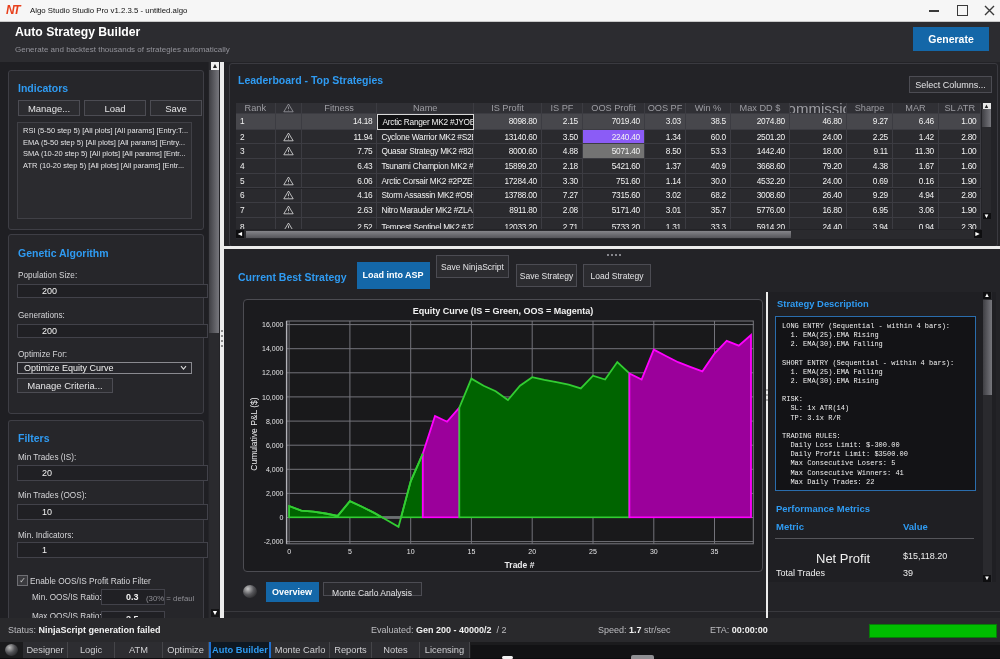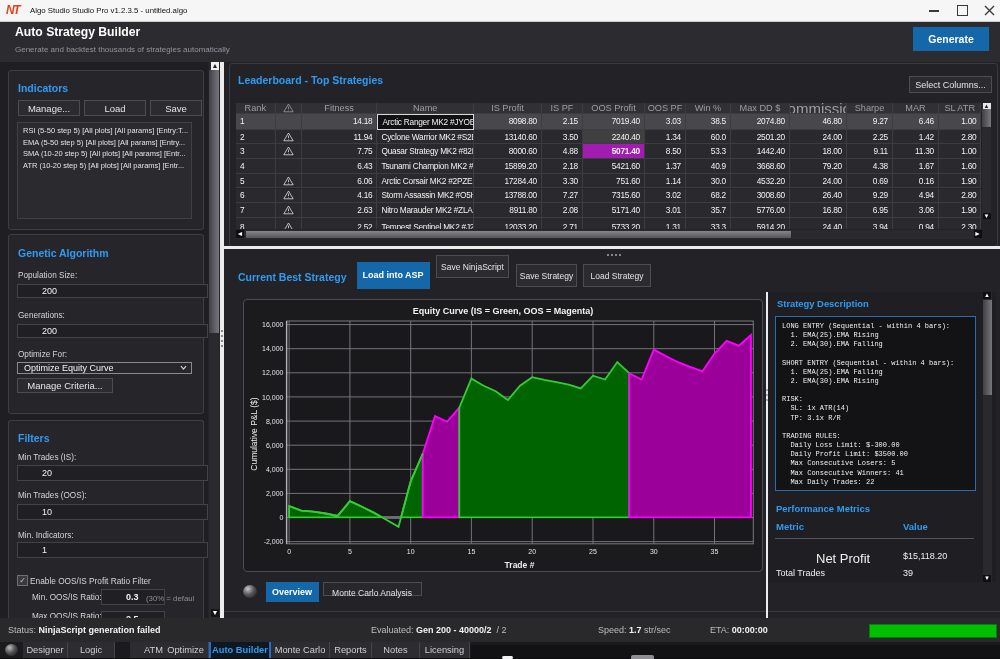--- a/index.html
+++ b/index.html
@@ -163,21 +163,21 @@
         <svg width="11" height="10" viewBox="0 0 11 10">
           <path d="M5.5,1 L10.2,8.8 L0.8,8.8 Z" fill="none" stroke="#e0e0e0" stroke-width="0.8"></path>
           <line x1="5.5" y1="3.6" x2="5.5" y2="6.2" stroke="#e0e0e0" stroke-width="0.8"></line>
           <circle cx="5.5" cy="7.6" r="0.45" fill="#e0e0e0"></circle>
         </svg>
       </div>
       <div class="num" style="width: 75.8px; height: 14.7px; background: rgb(42, 42, 46);">11.94</div>
       <div style="width: 96.5px; height: 14.7px; background: rgb(42, 42, 46);">Cyclone Warrior MK2 #S2E</div>
       <div class="num" style="width: 68px; height: 14.7px; background: rgb(42, 42, 46);">13140.60</div>
       <div class="num" style="width: 41px; height: 14.7px; background: rgb(42, 42, 46);">3.50</div>
-      <div class="num" style="width: 62px; height: 14.7px; background: #404040;">2240.40</div>
+      <div class="num" style="width: 62px; height: 14.7px; background: #8b5cf6;">2240.40</div>
       <div class="num" style="width: 41px; height: 14.7px; background: rgb(42, 42, 46);">1.34</div>
       <div class="num" style="width: 45px; height: 14.7px; background: rgb(42, 42, 46);">60.0</div>
       <div class="num" style="width: 59px; height: 14.7px; background: rgb(42, 42, 46);">2501.20</div>
       <div class="num" style="width: 57px; height: 14.7px; background: rgb(42, 42, 46);">24.00</div>
       <div class="num" style="width: 46px; height: 14.7px; background: rgb(42, 42, 46);">2.25</div>
       <div class="num" style="width: 46px; height: 14.7px; background: rgb(42, 42, 46);">1.42</div>
       <div class="num" style="width: 42.5px; height: 14.7px; background: rgb(42, 42, 46);">2.80</div>
     </div>
     <div class="trow" style="top: 41.4px; height: 14.7px;">
       <div style="width: 39.6px; height: 14.7px; background: rgb(42, 42, 46);">3</div>
@@ -185,21 +185,21 @@
         <svg width="11" height="10" viewBox="0 0 11 10">
           <path d="M5.5,1 L10.2,8.8 L0.8,8.8 Z" fill="none" stroke="#e0e0e0" stroke-width="0.8"></path>
           <line x1="5.5" y1="3.6" x2="5.5" y2="6.2" stroke="#e0e0e0" stroke-width="0.8"></line>
           <circle cx="5.5" cy="7.6" r="0.45" fill="#e0e0e0"></circle>
         </svg>
       </div>
       <div class="num" style="width: 75.8px; height: 14.7px; background: rgb(42, 42, 46);">7.75</div>
       <div style="width: 96.5px; height: 14.7px; background: rgb(42, 42, 46);">Quasar Strategy MK2 #82K</div>
       <div class="num" style="width: 68px; height: 14.7px; background: rgb(42, 42, 46);">8000.60</div>
       <div class="num" style="width: 41px; height: 14.7px; background: rgb(42, 42, 46);">4.88</div>
-      <div class="num" style="width: 62px; height: 14.7px; background: #a21caf; font-weight: bold;">5071.40</div>
+      <div class="num" style="width: 62px; height: 14.7px; background: #737373;">5071.40</div>
       <div class="num" style="width: 41px; height: 14.7px; background: rgb(42, 42, 46);">8.50</div>
       <div class="num" style="width: 45px; height: 14.7px; background: rgb(42, 42, 46);">53.3</div>
       <div class="num" style="width: 59px; height: 14.7px; background: rgb(42, 42, 46);">1442.40</div>
       <div class="num" style="width: 57px; height: 14.7px; background: rgb(42, 42, 46);">18.00</div>
       <div class="num" style="width: 46px; height: 14.7px; background: rgb(42, 42, 46);">9.11</div>
       <div class="num" style="width: 46px; height: 14.7px; background: rgb(42, 42, 46);">11.30</div>
       <div class="num" style="width: 42.5px; height: 14.7px; background: rgb(42, 42, 46);">1.00</div>
     </div>
     <div class="trow" style="top: 56.1px; height: 14.7px;">
       <div style="width: 39.6px; height: 14.7px; background: rgb(42, 42, 46);">4</div>
@@ -444,21 +444,21 @@
 <div class="abs st" style="left:371px;top:625px;">Evaluated: <b>Gen 200 - 40000/2</b>&nbsp; / 2</div>
 <div class="abs st" style="left:598px;top:625px;">Speed: <b>1.7</b> str/sec</div>
 <div class="abs st" style="left:710px;top:625px;">ETA: <b>00:00:00</b></div>
 <div class="abs" style="left:869px;top:623.5px;width:128px;height:14px;background:#00be00;border:1px solid #077d07;box-sizing:border-box;"></div>
 
 <div class="abs" id="tabbar"></div>
 <div class="abs" style="left:5px;top:644px;width:13px;height:12px;border-radius:50%;
      background:radial-gradient(circle at 35% 30%, #bdbdbd, #525256 45%, #1a1a1c 90%);"></div>
 <div class="tab" style="left:23px;width:45px;">Designer</div>
 <div class="tab" style="left:68px;width:47px;">Logic</div>
-<div class="tab" style="left:130px;width:48px;">ATM</div>
+<div class="tab" style="left:115px;width:48px;">ATM</div>
 <div class="tab" style="left:163px;width:46px;">Optimize</div>
 <div class="tab" style="left:209px;width:62px;background:#0e1822;color:#2e9af0;font-weight:bold;
      border-left:2px solid #1f6fd0;border-right:2px solid #1f6fd0;">Auto Builder</div>
 <div class="tab" style="left:271px;width:59px;">Monte Carlo</div>
 <div class="tab" style="left:330px;width:42px;">Reports</div>
 <div class="tab" style="left:372px;width:48px;">Notes</div>
 <div class="tab" style="left:420px;width:50px;">Licensing</div>
 
 <div class="abs" style="left:471px;top:645px;width:529px;height:14px;background:#121214;"></div>
 <div class="abs" style="left:0;top:658px;width:1000px;height:1px;background:#0c0c0e;"></div>

